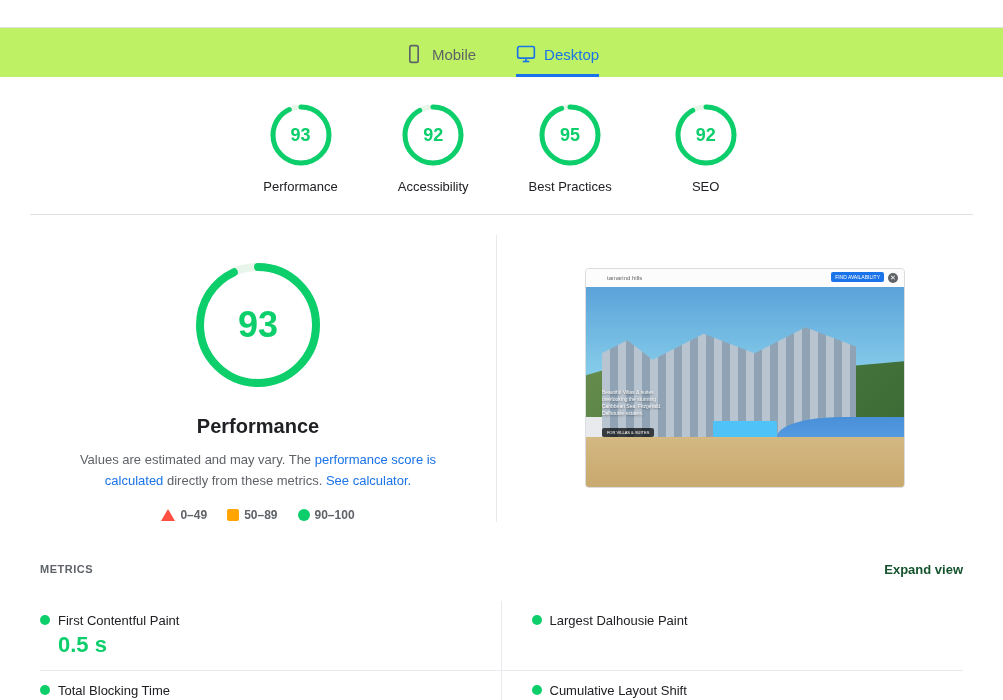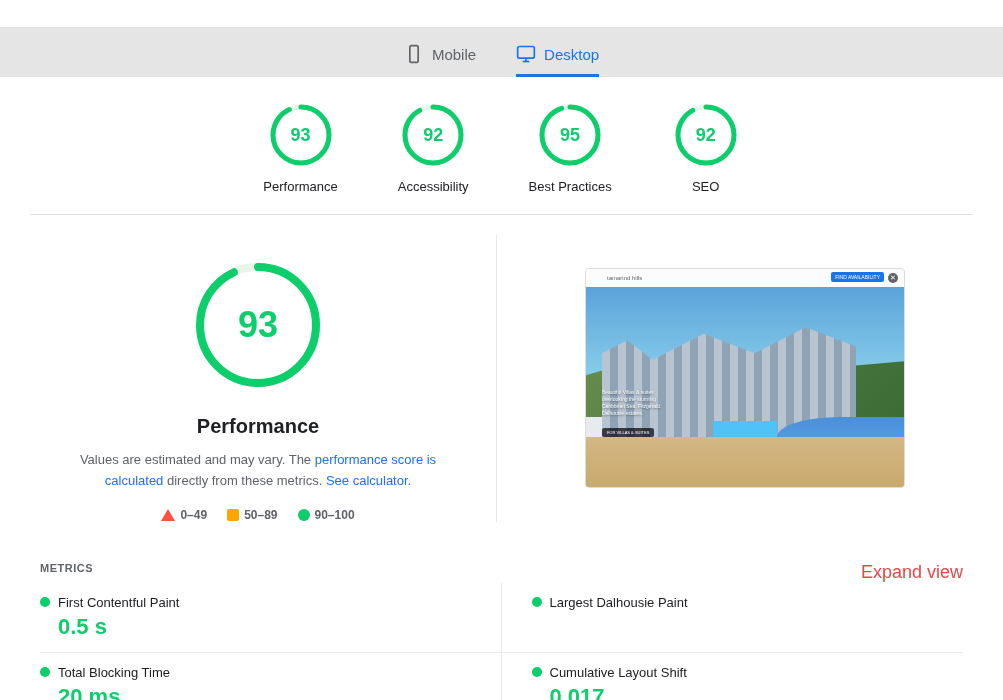--- a/index.html
+++ b/index.html
@@ -5,21 +5,21 @@
     * { box-sizing: border-box; margin: 0; padding: 0; }
     body { font-family: 'Google Sans', Arial, sans-serif; background: #fff; color: #202124; font-size: 14px; }
 
     .top-bar { height: 28px; background: #fff; border-bottom: 1px solid #e0e0e0; }
 
     .device-tabs {
       display: flex;
       justify-content: center;
       gap: 40px;
       padding: 16px 0 0 0;
-      background: #e5e5e5;
+      background: #bef264;
     }
     .device-tab {
       display: flex;
       align-items: center;
       gap: 8px;
       padding-bottom: 10px;
       cursor: pointer;
       font-size: 15px;
       color: #5f6368;
       border-bottom: 3px solid transparent;
@@ -216,32 +216,34 @@
     .pool { position: absolute; bottom: 25%; left: 40%; width: 20%; height: 8%; background: #4fc3f7; border-radius: 2px; }
     .overlay-text { position: absolute; bottom: 35%; left: 5%; color: white; font-size: 5px; line-height: 1.4; text-shadow: 0 1px 2px rgba(0,0,0,0.5); }
     .cta-btn { position: absolute; bottom: 25%; left: 5%; background: rgba(0,0,0,0.7); color: white; font-size: 4px; padding: 2px 5px; border-radius: 2px; }
 
     .metrics-section {
       padding: 20px 40px 10px 40px;
     }
     .metrics-header {
       display: flex;
       justify-content: space-between;
-      margin-bottom: 0;
+      align-items: center;
+      margin-bottom: 24px;
     }
     .metrics-title {
       font-size: 11px;
       font-weight: 700;
       color: #5f6368;
       letter-spacing: 0.5px;
     }
     .expand-view {
-      font-size: 18px;
-      color: #ef4444;
+      font-size: 13px;
+      color: #14532d;
       cursor: pointer;
+      font-weight: bold;
     }
     .metrics-grid {
       display: grid;
       grid-template-columns: 1fr 1fr;
       gap: 0;
     }
     .metric-item {
       padding: 12px 0;
       border-bottom: 1px solid #e8eaed;
       padding-right: 30px;

